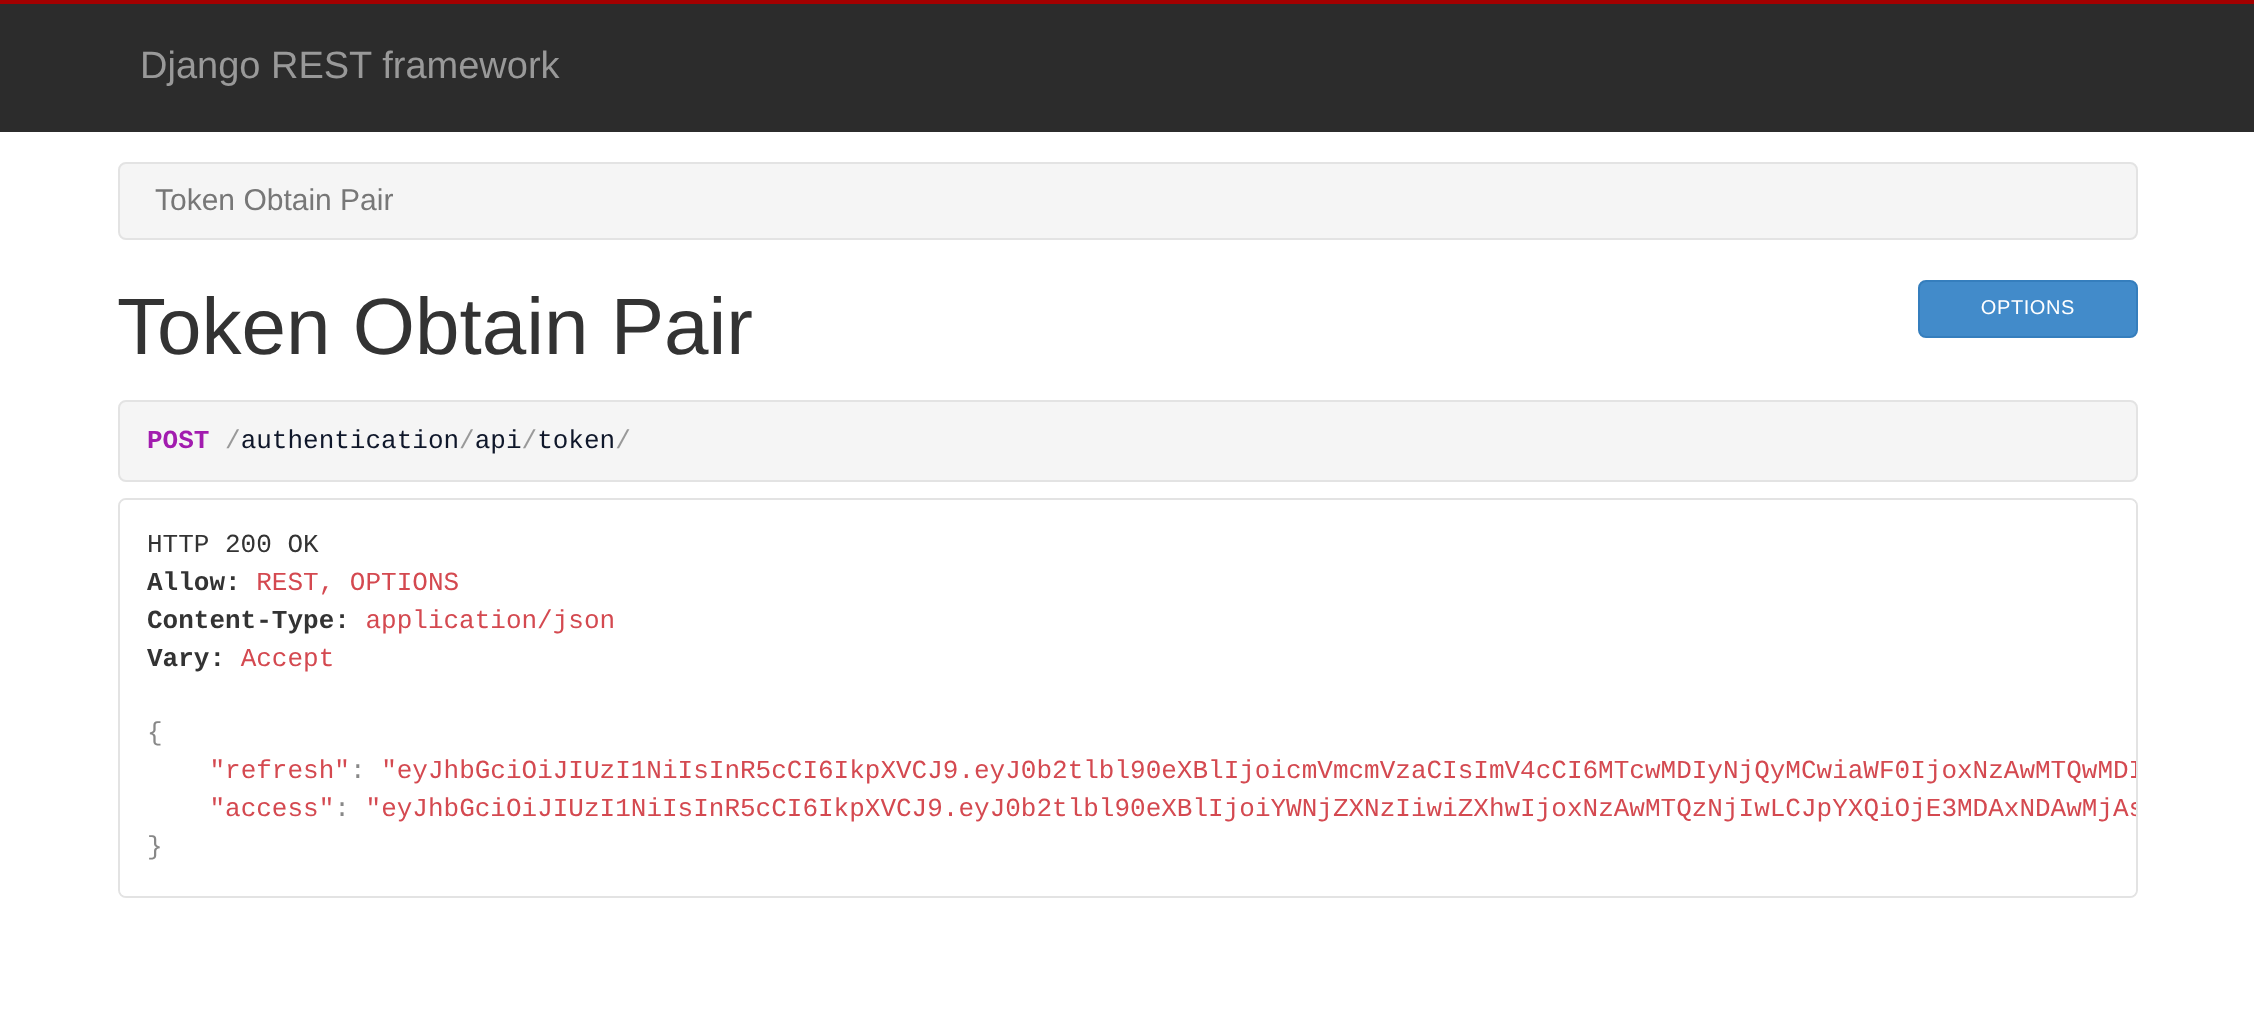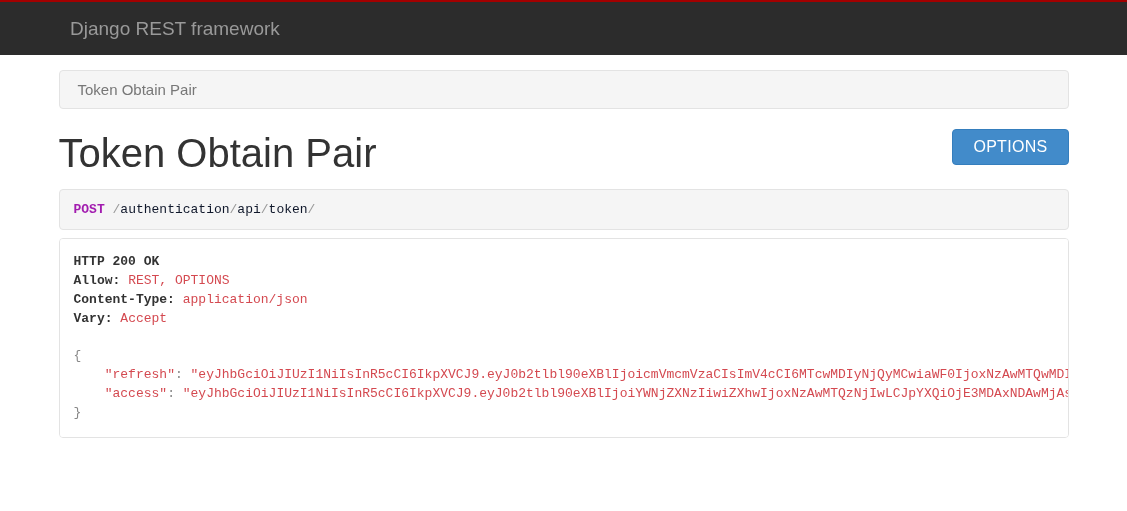--- a/index.html
+++ b/index.html
@@ -9,21 +9,21 @@
       color: #333;
       font-size: 14px;
     }
     .topbar-accent {
       height: 2px;
       background: #a30000;
       width: 100%;
     }
     .navbar {
       background: #2c2c2c;
-      height: 53px;
+      height: 64px;
       display: flex;
       align-items: center;
       padding: 0 70px;
     }
     .navbar-brand {
       color: #999;
       font-size: 19px;
       font-weight: 400;
       text-decoration: none;
       cursor: pointer;
@@ -52,22 +52,22 @@
       font-size: 40px;
       font-weight: 400;
       color: #333;
       line-height: 1.2;
     }
     .options-btn {
       background: #428bca;
       color: #fff;
       border: 1px solid #357ebd;
       border-radius: 4px;
-      padding: 8px 20px;
-      font-size: 16px;
+      padding: 8px 30px;
+      font-size: 10px;
       cursor: pointer;
       letter-spacing: 0.3px;
     }
     .description {
       color: #555;
       font-size: 15px;
       line-height: 1.5;
       max-width: 540px;
       margin-bottom: 18px;
     }
@@ -89,21 +89,21 @@
       background: #fff;
       border: 1px solid #e3e3e3;
       border-radius: 4px;
       padding: 14px 14px;
       font-family: Menlo, Monaco, Consolas, "Courier New", monospace;
       font-size: 13px;
       line-height: 1.45;
       overflow-x: auto;
       white-space: pre;
     }
-    .response-box .status { font-weight: bold; }
+    .response-box .status { font-weight: normal; }
     .response-box .hn { font-weight: bold; }
     .response-box .hv { color: #d44950; }
     .response-box .brace { color: #888; }
     .response-box .key { color: #d44950; }
     .response-box .colon { color: #888; }
     .response-box .str { color: #d44950; }
   </style>
 </head>
 <body>
 

